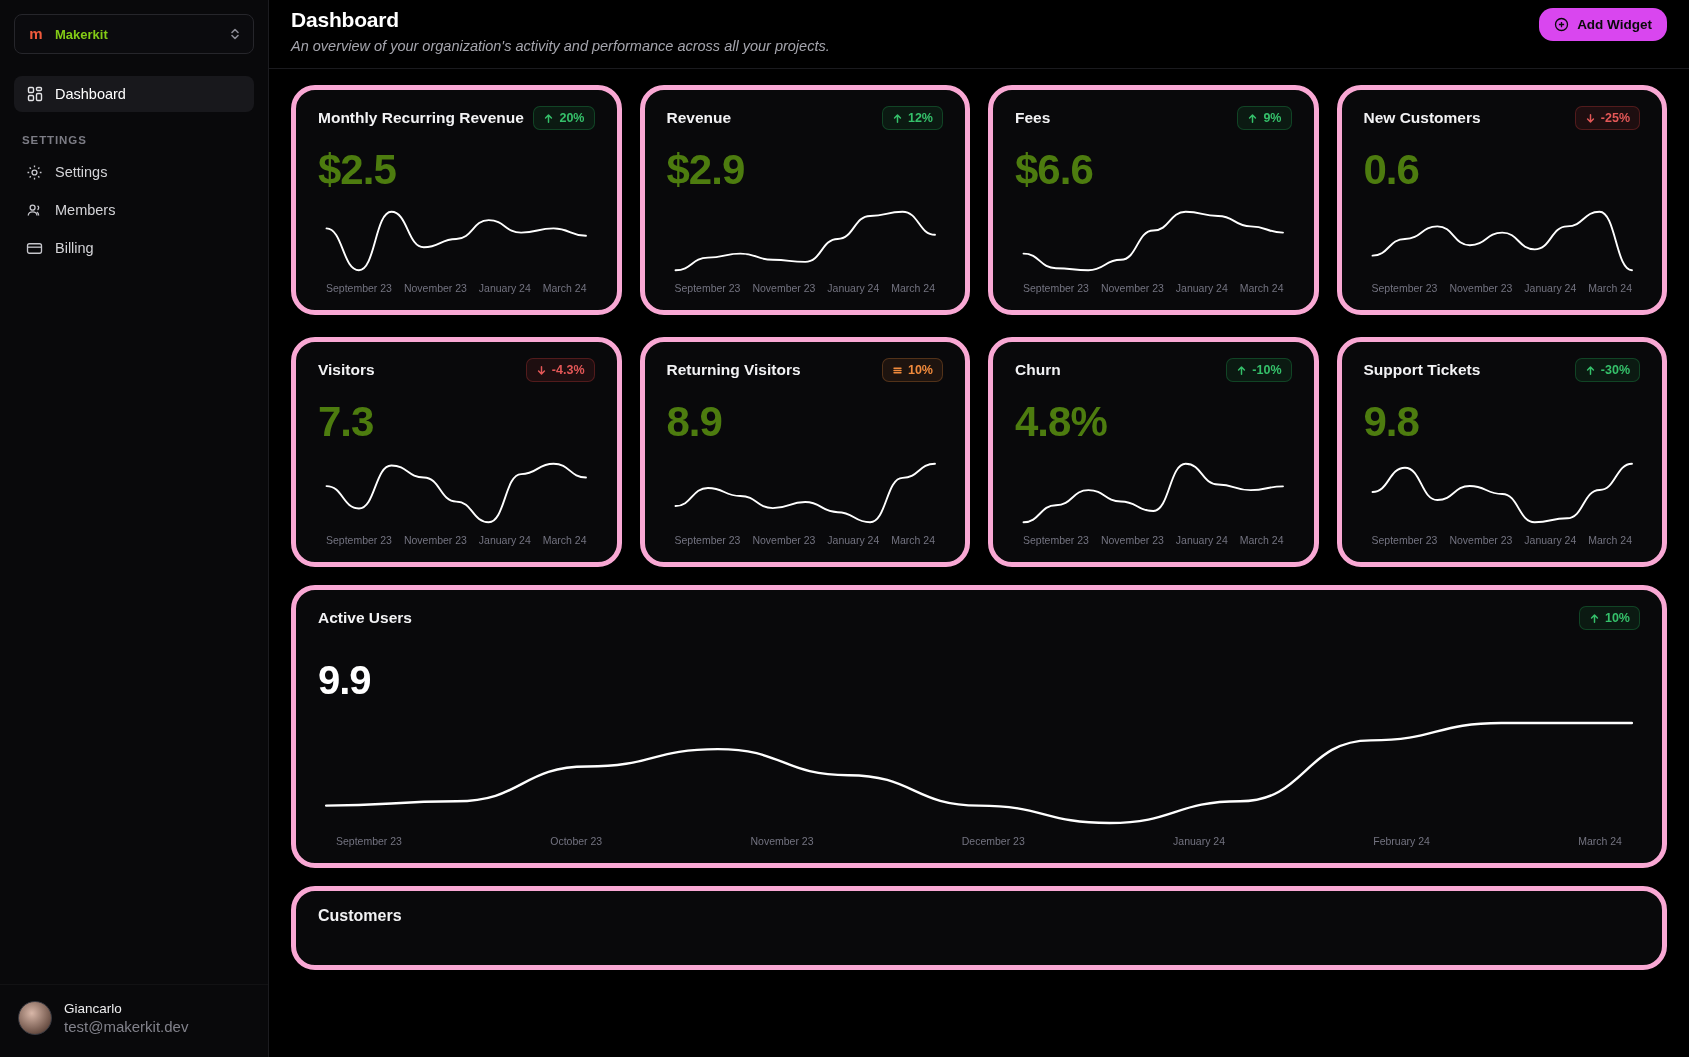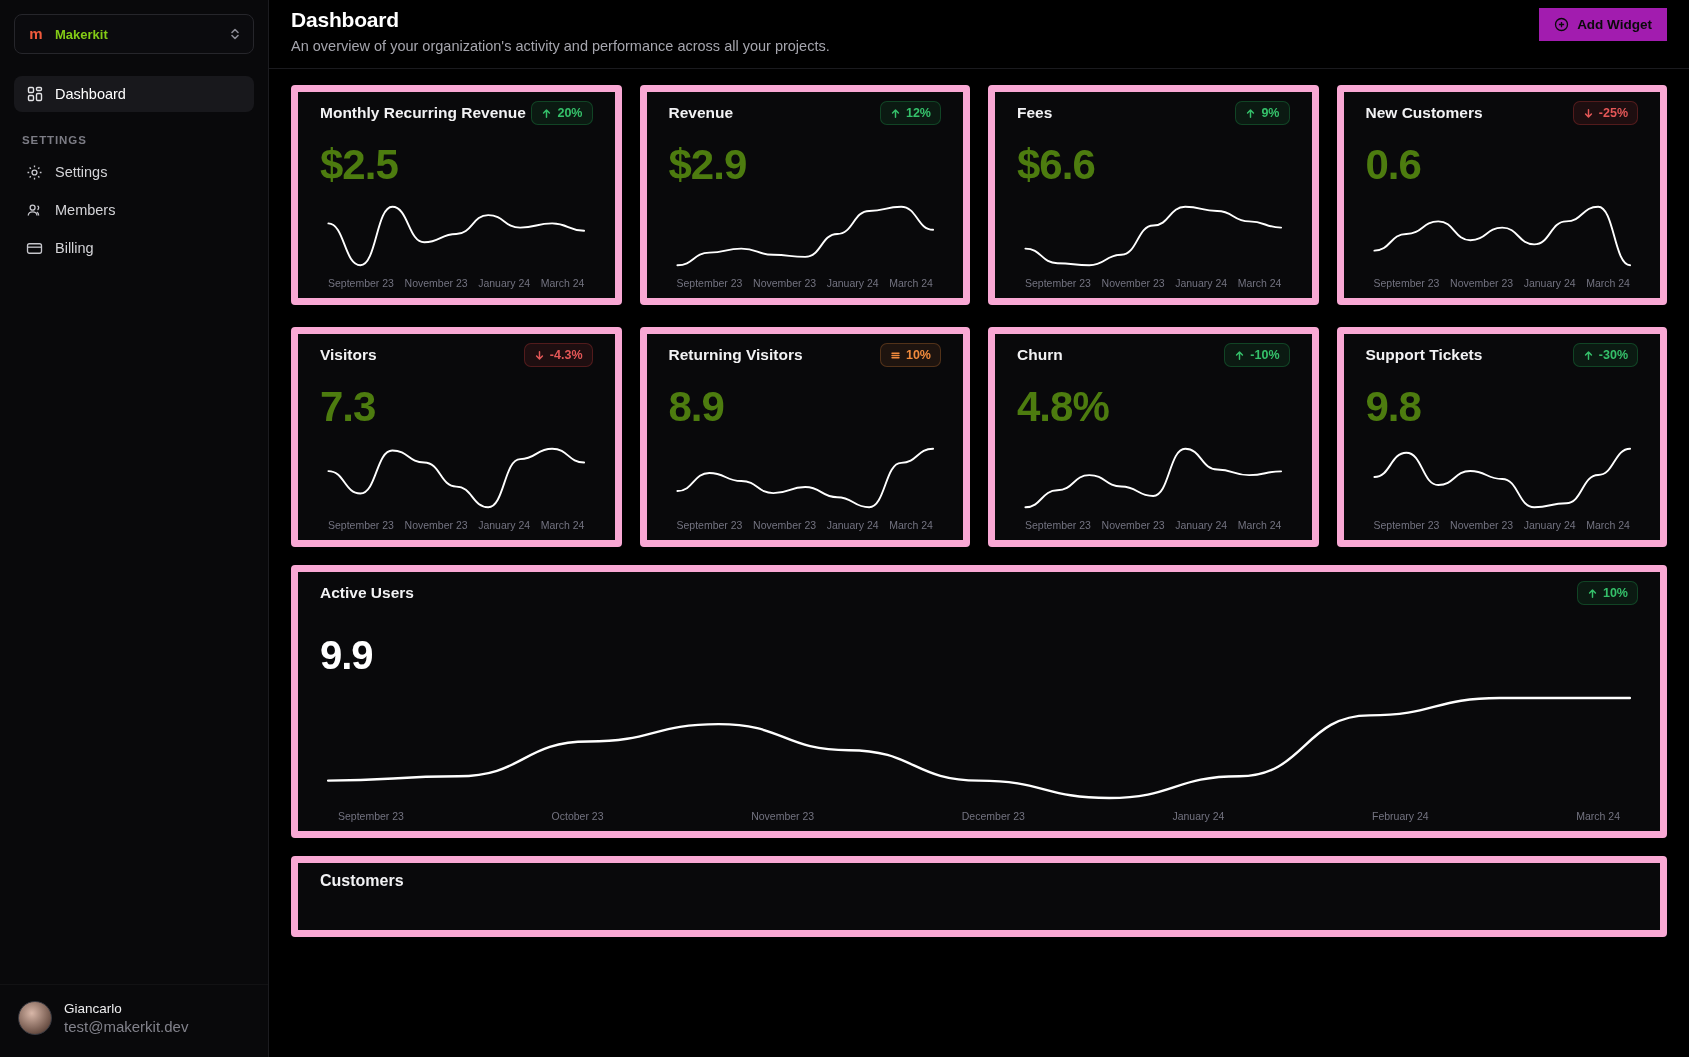--- a/index.html
+++ b/index.html
@@ -63,37 +63,37 @@
   .user-mail { font-size: 15px; color: #82828b; margin-top: 2px; }
 
   
   .main { flex: 1; display: flex; flex-direction: column; overflow: hidden; background:#000; }
   .topbar {
     display: flex; align-items: flex-start; justify-content: space-between;
     padding: 8px 22px 14px 22px;
     border-bottom: 1px solid #1a1a1e;
   }
   .page-title { font-size: 21px; font-weight: 700; letter-spacing: -.2px; color: #fff; }
-  .page-sub { font-size: 14.5px; color: #a5a5ad; margin-top: 6px; }
+  .page-sub { font-size: 14.5px; color: #a5a5ad; margin-top: 6px; font-style: italic; }
   .add-widget {
     display: flex; align-items: center; gap: 8px;
-    background: #a21caf; color: #0a0a0a;
+    background: #d946ef; color: #0a0a0a;
     font-size: 13.5px; font-weight: 600;
-    border-radius: 0; padding: 9px 15px; cursor: pointer;
+    border-radius: 14px; padding: 9px 15px; cursor: pointer;
     border: none;
   }
   .plus-ic { width: 15px; height: 15px; }
 
   .content { flex: 1; overflow: hidden; padding: 16px 22px 0 22px; }
   .grid4 { display: grid; grid-template-columns: repeat(4, 1fr); gap: 18px; }
   .card {
     background: #09090b;
-    border: 7px solid #f9a8d4;
-    border-radius: 4px;
-    padding: 9px 22px;
+    border: 5px solid #f9a8d4;
+    border-radius: 24px;
+    padding: 16px 22px;
   }
   .card-head { display: flex; align-items: center; justify-content: space-between; }
   .card-title { font-size: 15.5px; font-weight: 600; color: #f2f2f4; }
   .badge {
     display: inline-flex; align-items: center; gap: 5px;
     font-size: 12.5px; font-weight: 600;
     border-radius: 7px; padding: 4px 9px;
     border: 1px solid transparent;
   }
   .badge.up { color: #35c06a; background: rgba(34,197,94,.09); border-color: rgba(34,197,94,.25); }

